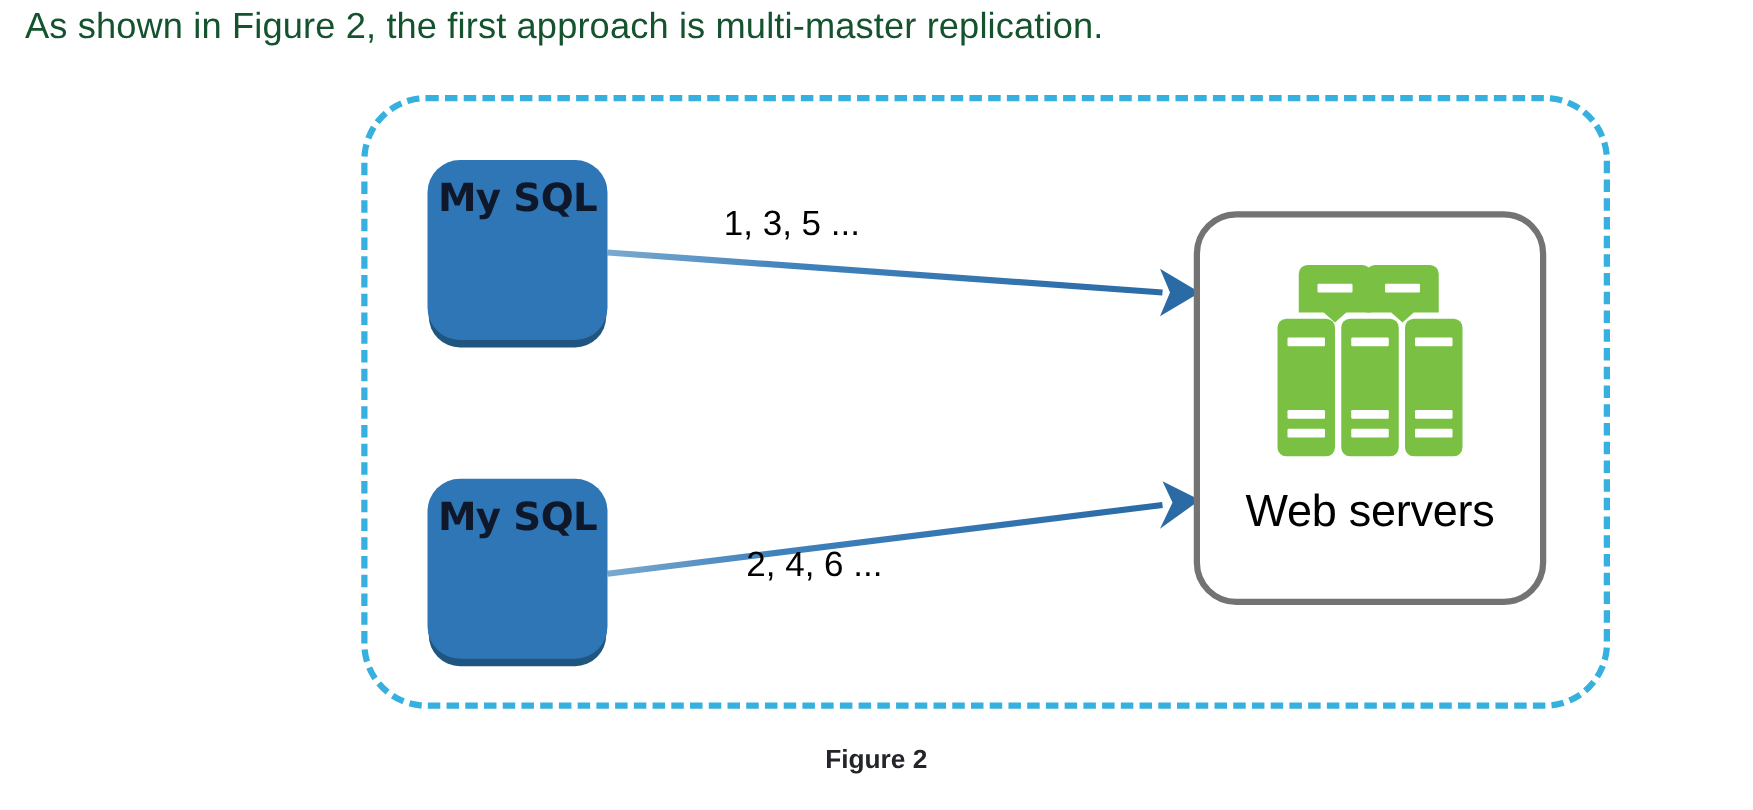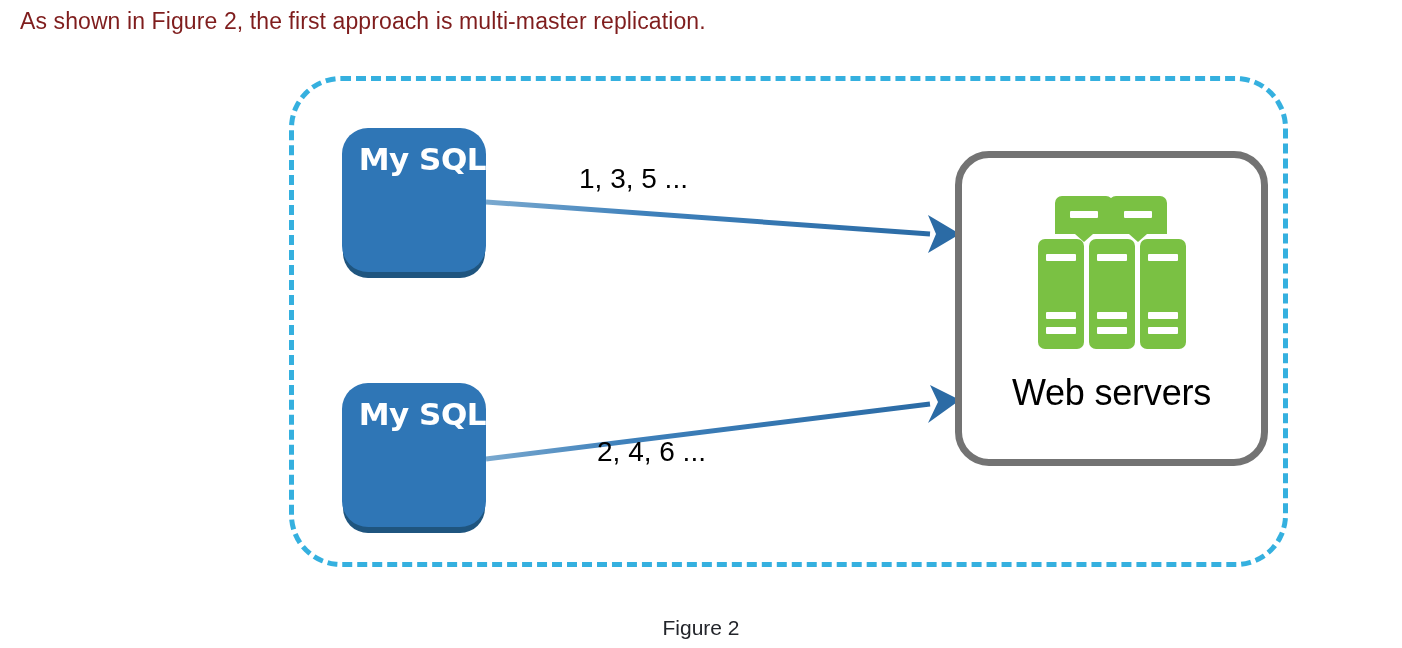--- a/index.html
+++ b/index.html
@@ -14,23 +14,23 @@
     overflow: hidden;
     font-family: "Liberation Sans", sans-serif;
     -webkit-font-smoothing: antialiased;
   }
 
   
   #intro-sentence {
     position: absolute;
     left: 20px;
     top: 6px;
-    font-size: 23px;
+    font-size: 29px;
     line-height: 30px;
-    color: #7f1d1d;
+    color: #14532d;
     letter-spacing: 0.1px;
     white-space: nowrap;
   }
 
   
   #group-boundary {
     position: absolute;
     left: 289px;
     top: 76px;
     width: 999px;
@@ -50,37 +50,37 @@
     box-shadow: 0 7px 0 -1px #1f557f;
   }
   #db-node-primary-1 { left: 342px; top: 128px; }
   #db-node-primary-2 { left: 342px; top: 383px; }
 
   .db-node-label {
     position: absolute;
     left: 0;
     right: 0;
     top: 13px;
-    text-align: right;
-    color: #ffffff;
+    text-align: center;
+    color: #0f172a;
     font-family: "DejaVu Sans", sans-serif;
     font-weight: bold;
     font-size: 31px;
     letter-spacing: -0.5px;
   }
 
   
   #web-servers-node {
     position: absolute;
     left: 955px;
-    top: 151px;
-    width: 313px;
+    top: 169px;
+    width: 282px;
     height: 315px;
     box-sizing: border-box;
-    border: 7px solid #737373;
+    border: 5px solid #737373;
     border-radius: 34px;
     background: #ffffff;
   }
   #web-servers-icon {
     position: absolute;
     left: 50%;
     transform: translateX(-50%);
     top: 36px;
   }
   #web-servers-label {
@@ -111,24 +111,25 @@
     white-space: nowrap;
   }
   #edge-label-odd  { left: 579px; top: 163px; }
   #edge-label-even { left: 597px; top: 388px; margin-top: 48px; }
 
   
   #figure-caption {
     position: absolute;
     left: 0;
     right: 0;
-    top: 616px;
+    top: 596px;
     text-align: center;
     font-size: 21px;
     color: #23252b;
+    font-weight: bold;
   }
 </style>
 </head>
 <body>
 
 <div id="intro-sentence">As shown in Figure 2, the first approach is multi-master replication.</div>
 
 <div id="group-boundary"></div>
 
 <svg id="connector-layer" viewBox="0 0 1402 648" xmlns="http://www.w3.org/2000/svg">

